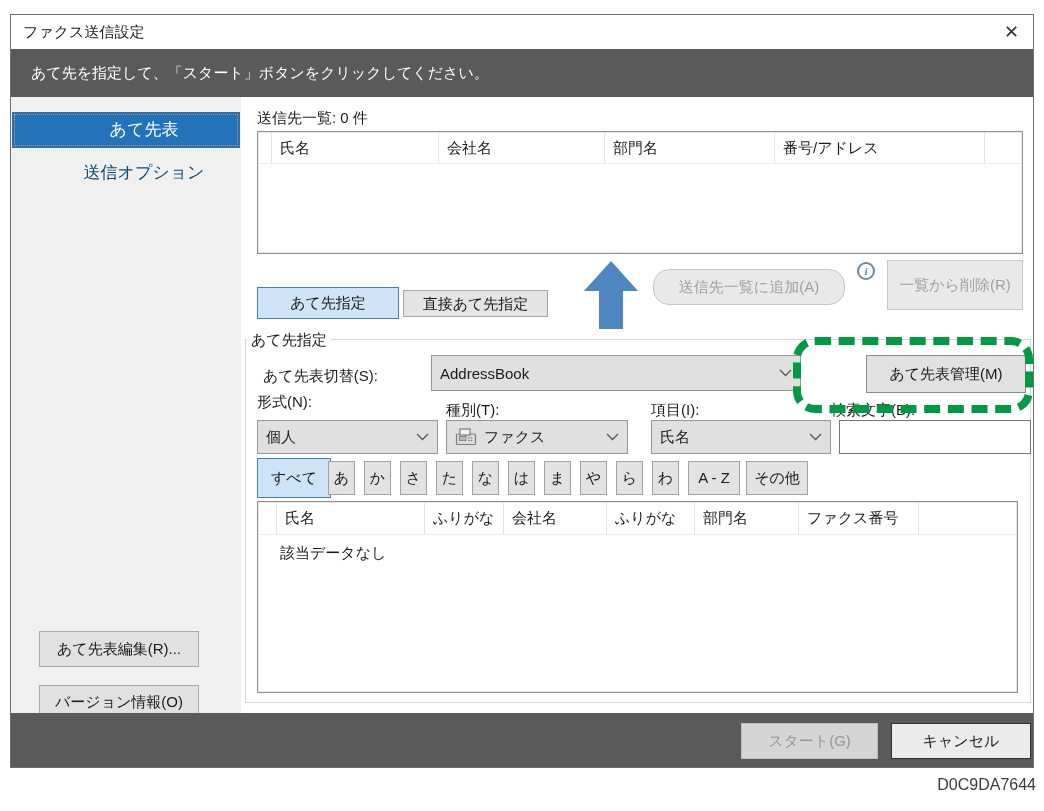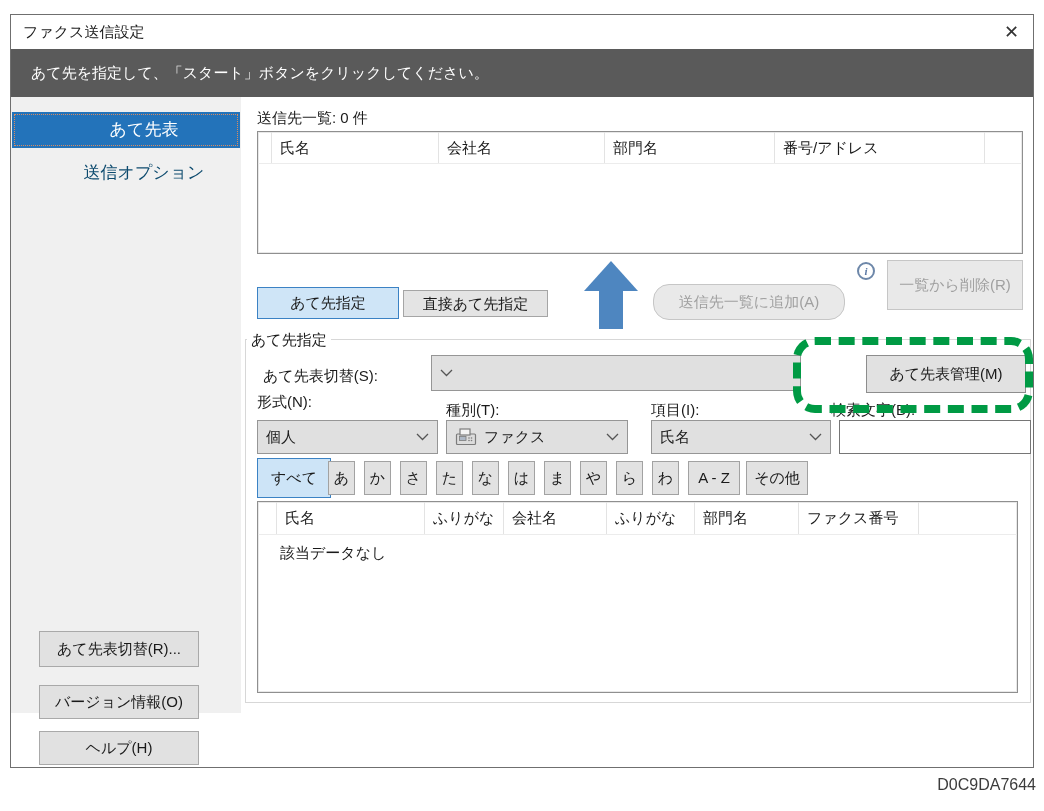--- a/index.html
+++ b/index.html
@@ -90,21 +90,21 @@
       <span class="close">✕</span>
     </div>
 
     <div class="msgbar">
       <span>あて先を指定して、「スタート」ボタンをクリックしてください。</span>
     </div>
 
     <div class="sidebar">
       <div class="nav-item selected" style="top:15px;">あて先表</div>
       <div class="nav-item plain" style="top:61px;">送信オプション</div>
-      <button class="btn" style="position:absolute;left:28px;top:534px;width:160px;height:36px;">あて先表切替(R)...</button>
+      <button class="btn" style="position:absolute;left:28px;top:534px;width:160px;height:36px;">あて先表編集(R)...</button>
       <button class="btn" style="position:absolute;left:28px;top:588px;width:160px;height:34px;">バージョン情報(O)</button>
       <button class="btn" style="position:absolute;left:28px;top:634px;width:160px;height:34px;">ヘルプ(H)</button>
     </div>
 
     <div class="count-label abs">送信先一覧: 0 件</div>
 
     <div class="table" style="left:246px;top:116px;width:766px;height:123px;">
       <div class="thead">
         <div class="th" style="width:14px;padding-left:0;"></div>
         <div class="th" style="width:167px;">氏名</div>
@@ -113,32 +113,33 @@
         <div class="th" style="width:210px;">番号/アドレス</div>
         <div class="th last" style="flex:1;"></div>
       </div>
     </div>
 
     <div class="arrow" style="left:573px;top:246px;">
       <div class="head"></div>
       <div class="shaft"></div>
     </div>
 
-    <button class="btn disabled" style="position:absolute;left:642px;top:269px;width:192px;height:36px;border-radius:16px;">送信先一覧に追加(A)</button>
+    <button class="btn disabled" style="position:absolute;left:642px;top:254px;width:192px;height:36px;border-radius:16px;">送信先一覧に追加(A)</button>
     <div class="info-circle" style="left:846px;top:247px;">i</div>
     <button class="btn disabled" style="position:absolute;left:876px;top:245px;width:136px;height:50px;">一覧から削除(R)</button>
 
     <div class="tab selected" style="left:246px;top:272px;width:142px;height:32px;line-height:30px;">あて先指定</div>
     <div class="tab plain" style="left:392px;top:275px;width:145px;height:27px;line-height:25px;">直接あて先指定</div>
 
     <div class="groupbox" style="left:234px;top:324px;width:786px;height:364px;"></div>
     <div class="group-label" style="left:236px;top:316px;">あて先指定</div>
 
     <div class="field-label" style="left:252px;top:352px;">あて先表切替(S):</div>
     <div class="combo" style="left:420px;top:340px;width:370px;height:36px;">
+      <span class="val">AddressBook</span>
       <svg class="chev" width="13" height="8" viewBox="0 0 13 8">
         <polyline points="1,1 6.5,6.5 12,1" fill="none" stroke="#555" stroke-width="1.3"></polyline>
       </svg>
     </div>
     <button class="btn" style="position:absolute;left:855px;top:340px;width:160px;height:38px;border-color:#8d8d8d;">あて先表管理(M)</button>
 
     <div class="green-dash" style="left:782px;top:322px;width:240px;height:76px;"></div>
 
     <div class="field-label" style="left:246px;top:378px;">形式(N):</div>
     <div class="field-label" style="left:435px;top:386px;">種別(T):</div>
@@ -197,17 +198,21 @@
         <div class="th" style="width:79px;">ふりがな</div>
         <div class="th" style="width:103px;">会社名</div>
         <div class="th" style="width:88px;">ふりがな</div>
         <div class="th" style="width:104px;">部門名</div>
         <div class="th" style="width:120px;">ファクス番号</div>
         <div class="th last" style="flex:1;"></div>
       </div>
       <div class="empty-row" style="left:22px;top:42px;">該当データなし</div>
     </div>
 
+    <div class="footer">
+      <button class="btn start" style="left:730px;top:10px;width:137px;height:36px;">スタート(G)</button>
+      <button class="btn cancel" style="left:880px;top:10px;width:140px;height:36px;">キャンセル</button>
+    </div>
 
   </div>
 
   <div class="watermark">D0C9DA7644</div>
 </div>
 
 </body></html>

